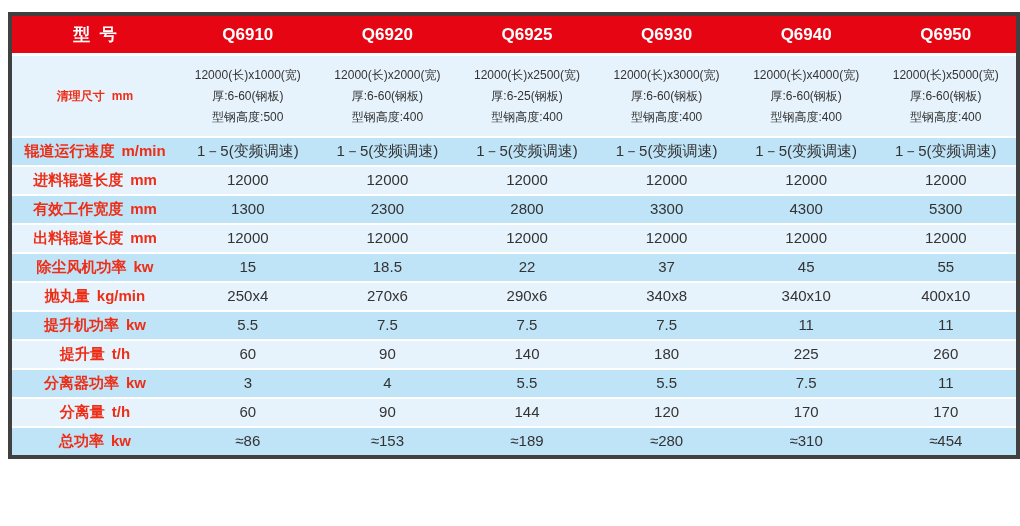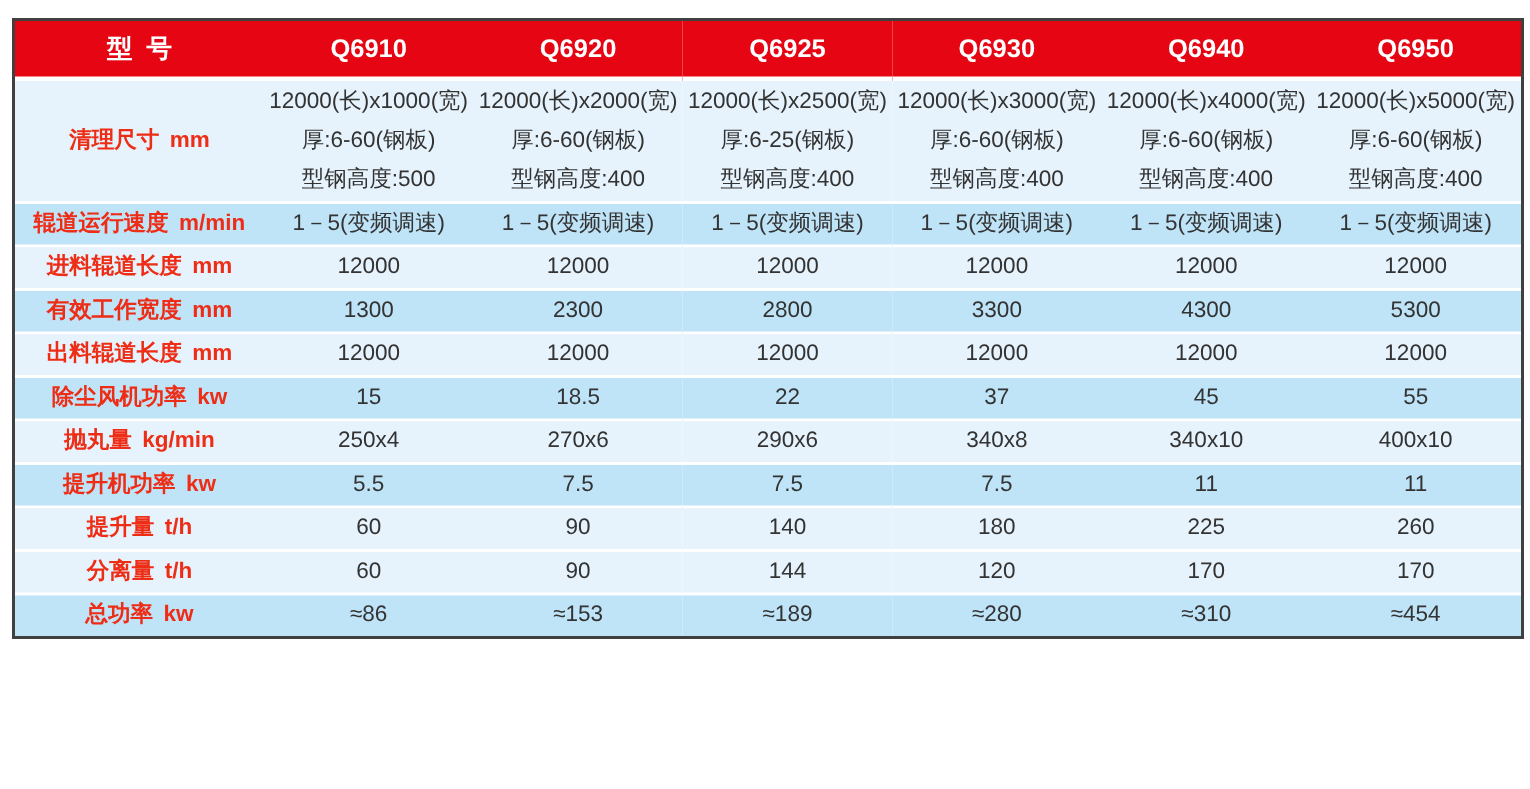--- a/index.html
+++ b/index.html
@@ -13,21 +13,21 @@
     height: 526px;
     box-sizing: border-box;
     padding: 12px 8px 8px 8px;
     background: #ffffff;
   }
   table.spec-table {
     width: 1004px;
     border-collapse: separate;
     border-spacing: 0;
     table-layout: fixed;
-    border: 2px solid #404040;
+    border: 4px solid #404040;
   }
   col.label-col { width: 166px; }
   col.data-col  { width: 139.6px; }
 
   thead th {
     background: #e60613;
     color: #ffffff;
     height: 37px;
     font-size: 17px;
     font-weight: bold;
@@ -50,21 +50,21 @@
     line-height: 1.25;
   }
   tbody tr:last-child td { border-bottom: none; margin-left: 24px; }
 
   tbody tr.light td { background: #e6f3fc; }
   tbody tr.dark  td { background: #bfe3f7; }
 
   tbody tr.size-row td {
     height: 80px;
     line-height: 1.75;
-    font-size: 15px;
+    font-size: 12px;
   }
 
   td.label-cell {
     color: #ee2d16;
     font-weight: bold;
     font-size: 15px;
     white-space: normal;
     line-height: 1.1;
   }
   td.label-cell .unit { margin-left: 7px; }
@@ -183,20 +183,29 @@
         </tr>
         <tr class="light">
           <td class="label-cell"><span>提升量</span><span class="unit">t/h</span></td>
           <td>60</td>
           <td>90</td>
           <td>140</td>
           <td>180</td>
           <td>225</td>
           <td>260</td>
         </tr>
+        <tr class="dark">
+          <td class="label-cell"><span>分离器功率</span><span class="unit">kw</span></td>
+          <td>3</td>
+          <td>4</td>
+          <td>5.5</td>
+          <td>5.5</td>
+          <td>7.5</td>
+          <td>11</td>
+        </tr>
         <tr class="light">
           <td class="label-cell"><span>分离量</span><span class="unit">t/h</span></td>
           <td>60</td>
           <td>90</td>
           <td>144</td>
           <td>120</td>
           <td>170</td>
           <td>170</td>
         </tr>
         <tr class="dark">

